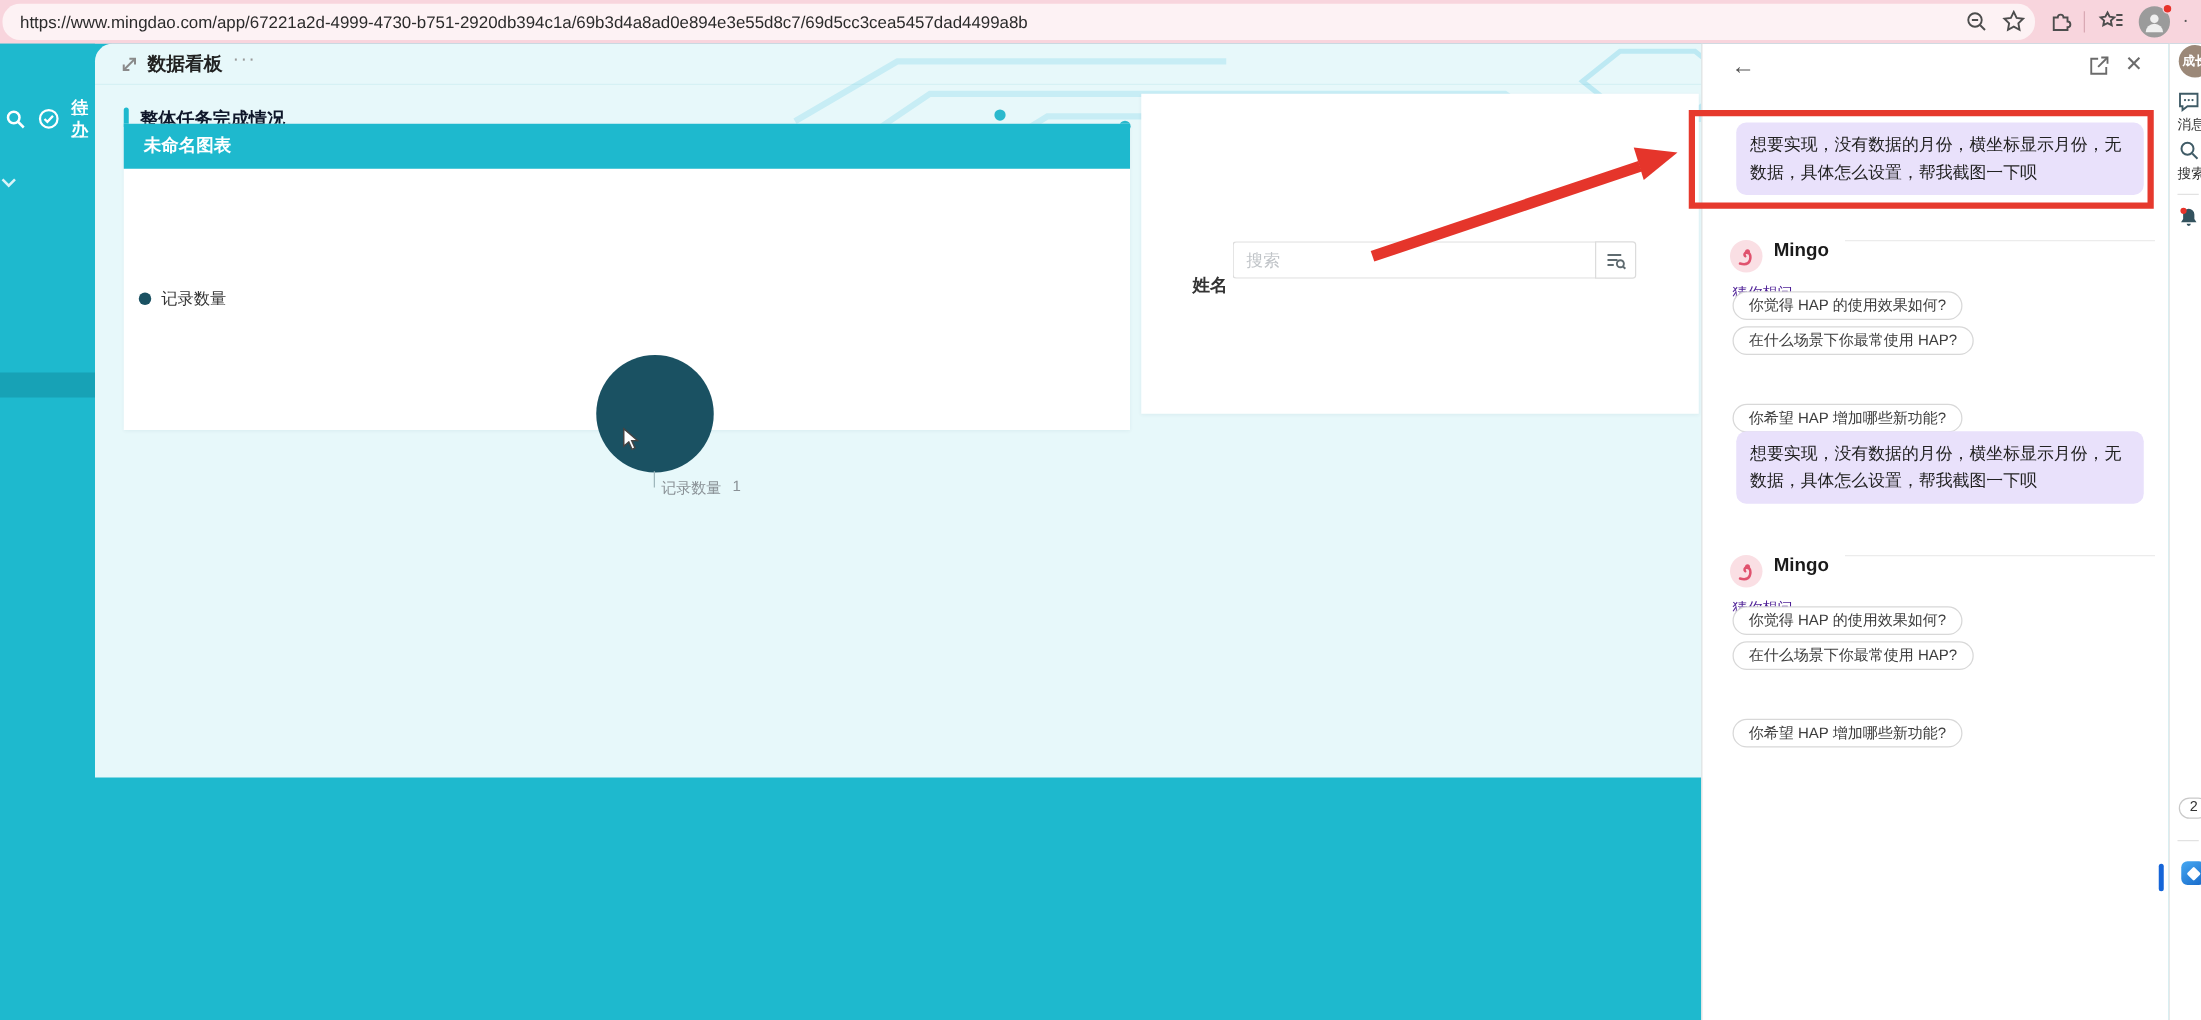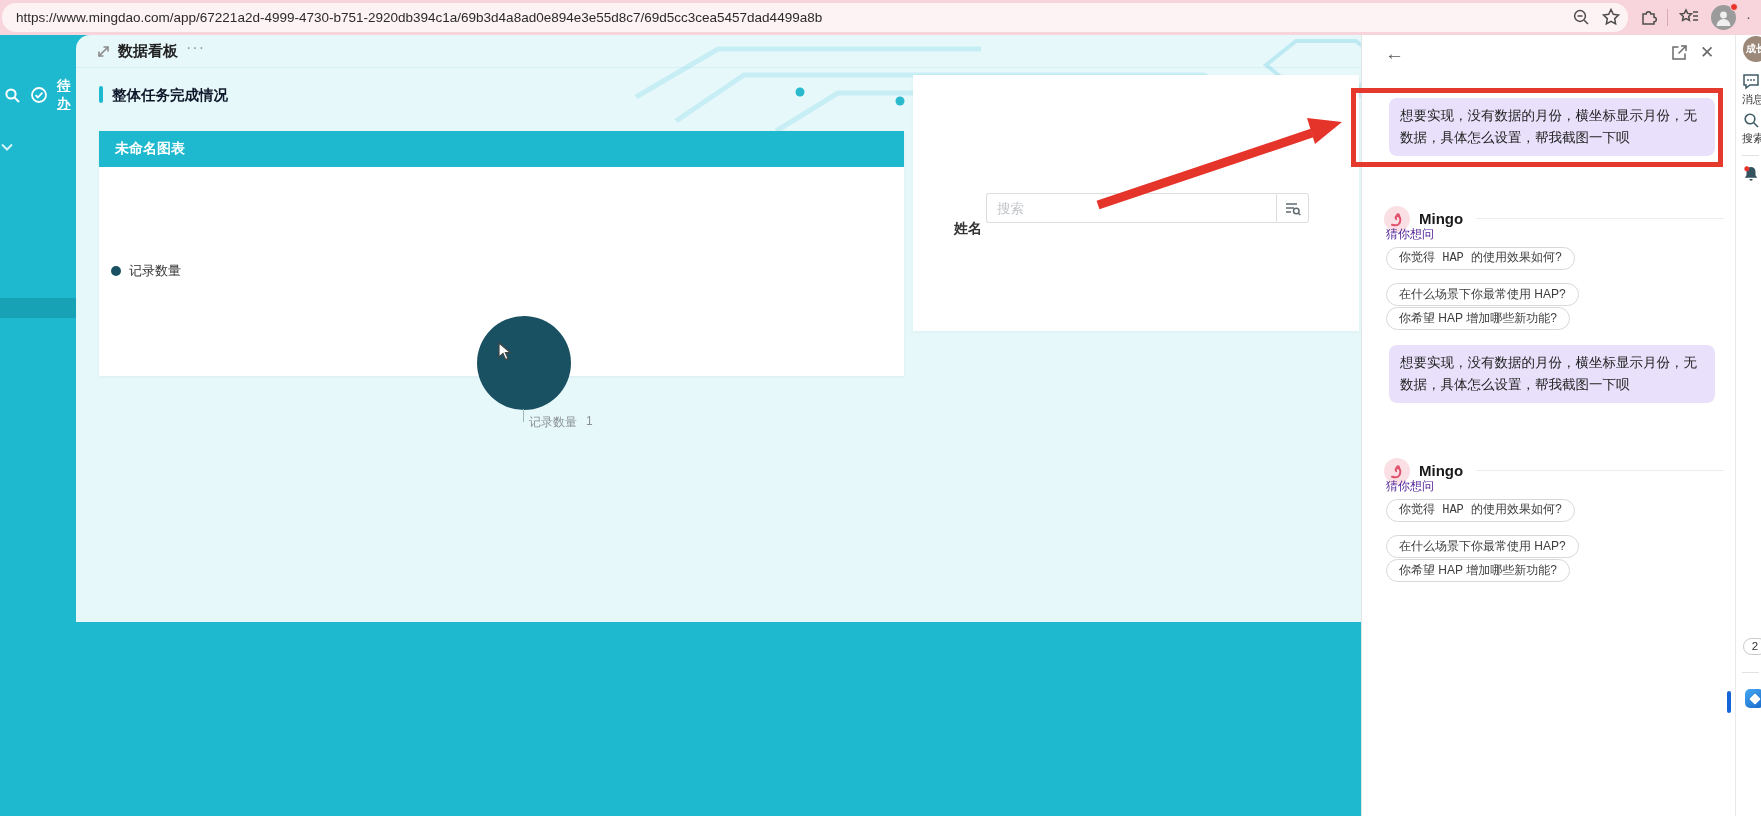--- a/index.html
+++ b/index.html
@@ -38,21 +38,21 @@
     background:#e7f8fa; border-top-left-radius:14px; overflow:hidden;
   }
   .circuits { left:0; top:0; pointer-events:none; }
   .main-header { left:0; top:0; width:1285px; height:33px; border-bottom:1px solid rgba(0,150,170,0.07); display:flex; align-items:center; }
   .mh-expand { left:20px; top:9px; color:#8a8a8a; }
   .mh-title { left:42px; top:7px; font-size:15px; font-weight:bold; color:#222; }
   .mh-more { left:110px; top:4px; color:#9a9a9a; font-size:16px; letter-spacing:1px; }
   .section-bar { left:23px; top:51px; width:4px; height:17px; border-radius:2px; background:#1eb9ce; }
   .section-title { left:36px; top:51px; font-size:14.5px; font-weight:bold; color:#0f172a; }
 
-  .chart-card { left:23px; top:96px; width:805px; height:245px; background:#fff; box-shadow:0 1px 3px rgba(0,60,80,0.06); }
+  .chart-card { left:23px; top:64px; width:805px; height:245px; background:#fff; box-shadow:0 1px 3px rgba(0,60,80,0.06); }
   .cc-header { left:0; top:0; width:805px; height:36px; background:#1eb9ce; display:flex; align-items:center; padding-left:16px;
                color:#fff; font-size:14px; font-weight:bold; }
   .cc-legend { left:12px; top:130px; display:flex; align-items:center; gap:8px; }
   .cc-legend { top:131px; }
   .legend-dot { width:10px; height:10px; border-radius:50%; background:#1a5162; }
   .legend-txt { font-size:13px; color:#333; }
   .pie { left:378px; top:185px; width:94px; height:94px; border-radius:50%; background:#1a5162; }
   .pie-leader { left:424px; top:278px; width:1px; height:13px; background:#9fb7bc; }
   .pie-label { left:430px; top:283px; font-size:12px; color:#8a9196; display:flex; gap:9px; }
 
@@ -75,29 +75,29 @@
 
   .red-box { left:1351px; top:88px; width:372px; height:79px; border:5px solid #e6392d; z-index:30; }
   .bubble { background:#e9e1fb; border-radius:8px; width:326px; padding:7px 11px;
             font-size:13.5px; line-height:22px; color:#222; }
   .bubble-1 { left:33px; top:5px; }
   .bubble-2 { left:1389px; top:345px; }
 
   .mingo-block { width:346px; }
   .mb-1 { left:1384px; top:189px; height:145px; }
   .mb-2 { left:1384px; top:441px; height:145px; }
-  .mingo-head { left:0; top:16px; width:340px; height:27px; display:flex; align-items:center; gap:9px; }
+  .mingo-head { left:0; top:3px; width:340px; height:27px; display:flex; align-items:flex-start; gap:9px; }
   .mingo-avatar { width:26px; height:26px; border-radius:50%; background:#fadfe4; overflow:hidden; flex:none;
                   display:flex; align-items:center; justify-content:center; }
   .mingo-name { font-size:15px; font-weight:bold; color:#1a1a1a; }
   .mingo-rule { flex:1; height:1px; background:#ececec; margin-left:4px; }
   .mingo-hint { left:2px; top:37px; font-size:12px; color:#4c1d95; }
   .pill { position:absolute; left:2px; height:23px; line-height:21px; padding:0 12px; border:1px solid #d8d8d8;
           border-radius:12px; background:#fff; font-size:12px; color:#3d3d3d; white-space:nowrap; cursor:pointer; }
-  .pill-1 { top:58px;font-family:Liberation Mono, monospace; } .pill-2 { top:72px;margin-top:22px; } .pill-3 { top:118px;text-align:center; }
+  .pill-1 { top:44px; } .pill-2 { top:72px; } .pill-3 { top:134px;text-align:center; }
 
   
   .rail { left:1735px; top:35px; width:26px; height:781px; background:#fff; border-left:1px solid #e8e8e8; }
   .rail-avatar { left:7px; top:1px; width:26px; height:26px; border-radius:50%; background:#9b8878; color:#fff;
                  font-size:10px; font-weight:bold; display:flex; align-items:center; justify-content:center;
                  white-space:nowrap; letter-spacing:0; }
   .rail-lbl { font-size:11px; color:#333; white-space:nowrap; }
   .rail-div { left:6px; top:0; width:17px; height:1px; background:#e2e2e2; }
   .rail-badge { left:7px; top:603px; width:24px; height:17px; border:1px solid #c9c9c9; border-radius:9px;
                 font-size:11.5px; color:#333; text-align:center; line-height:15px; background:#fff; }

